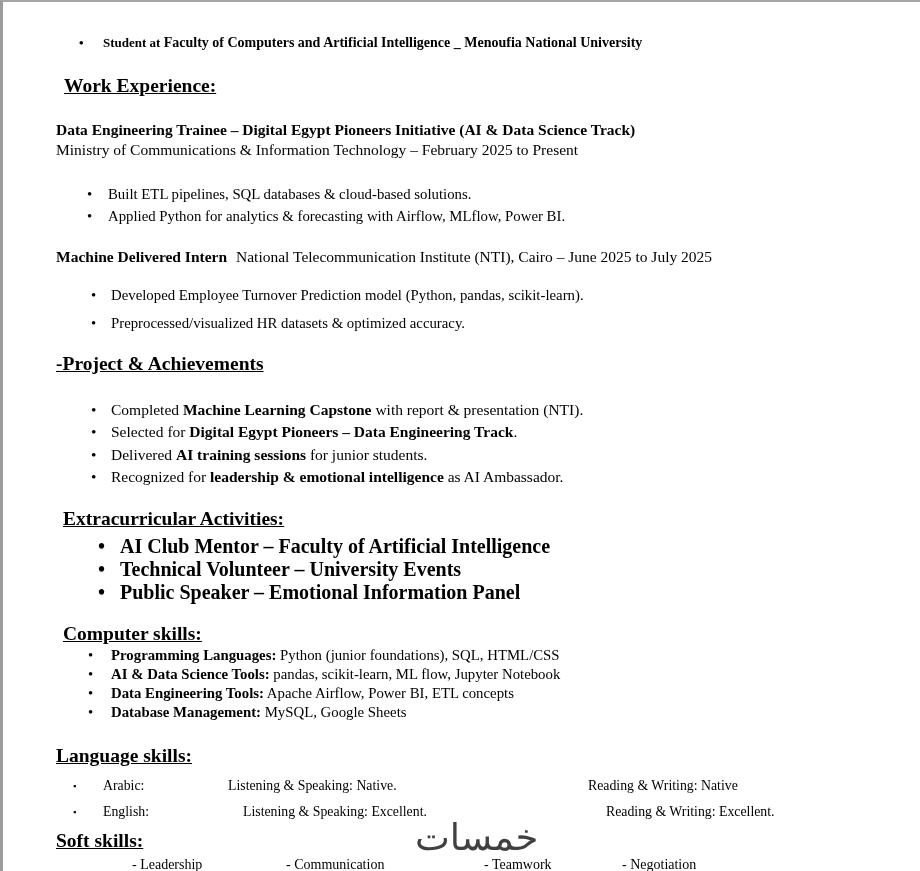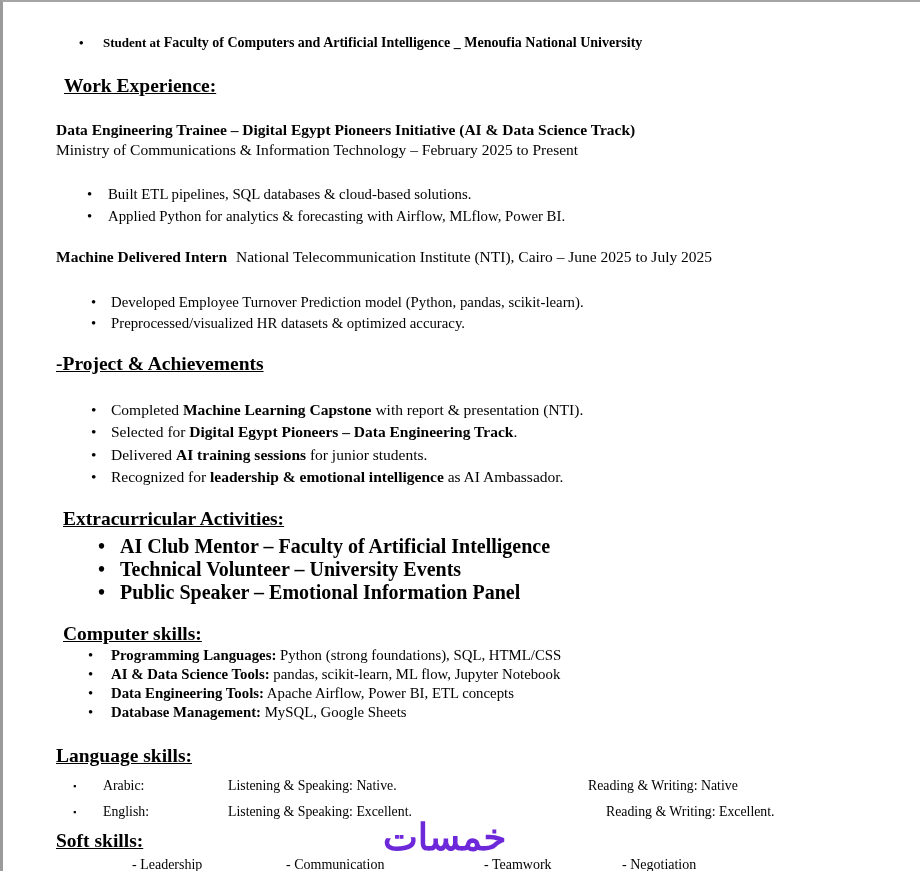--- a/index.html
+++ b/index.html
@@ -24,24 +24,24 @@
   .fs-lang { font-size:13.8px; line-height:18px; }
   .fs-soft { font-size:14px;   line-height:18px; }
   .bold { font-weight:bold; }
   .blt { display:inline-block; }
   .sq { position:absolute; font-size:9px; line-height:9px; }
   .stu-prefix { font-size:13px; font-weight:bold; }
   .stu-rest   { font-size:14px; font-weight:bold; }
   .org-gap { margin-left:9px; }
   .watermark {
     position:absolute;
-    left:380px; top:816px;
+    left:412px; top:816px;
     font-size:37px; line-height:40px;
-    font-weight:bold;
-    color:#6d28d9;
+    font-weight:normal;
+    color:#404040;
     z-index:0;
   }
   .z1 { z-index:1; }
 </style>
 </head>
 <body>
 
 <div class="page">
 
   <div class="watermark">خمسات</div>
@@ -57,21 +57,21 @@
   <div class="abs fs-wb z1" style="left:84px; top:182px;">
     <span class="blt" style="width:21px;">•</span><span>Built ETL pipelines, SQL databases &amp; cloud-based solutions.</span>
   </div>
   <div class="abs fs-wb z1" style="left:84px; top:204px;">
     <span class="blt" style="width:21px;">•</span><span>Applied Python for analytics &amp; forecasting with Airflow, MLflow, Power BI.</span>
   </div>
 
   <div class="abs fs-body z1" style="left:53px; top:245px;">
     <span class="bold">Machine Delivered Intern</span><span class="org-gap">National Telecommunication Institute (NTI), Cairo – June 2025 to July 2025</span>
   </div>
-  <div class="abs fs-wb z1" style="left:88px; top:290px;">
+  <div class="abs fs-wb z1" style="left:88px; top:283px;">
     <span class="blt" style="width:20px;">•</span><span>Developed Employee Turnover Prediction model (Python, pandas, scikit-learn).</span>
   </div>
   <div class="abs fs-wb z1" style="left:88px; top:311px;">
     <span class="blt" style="width:20px;">•</span><span>Preprocessed/visualized HR datasets &amp; optimized accuracy.</span>
   </div>
 
   <div class="abs fs-h z1" style="left:53px; top:350px;">-Project &amp; Achievements</div>
   <div class="abs fs-proj z1" style="left:88px; top:398px;">
     <span class="blt" style="width:20px;">•</span><span>Completed </span><span class="bold">Machine Learning Capstone</span><span> with report &amp; presentation (NTI).</span>
   </div>
@@ -91,42 +91,42 @@
   </div>
   <div class="abs fs-ex z1" style="left:95px; top:557px;">
     <span class="blt" style="width:22px;">•</span><span>Technical Volunteer – University Events</span>
   </div>
   <div class="abs fs-ex z1" style="left:95px; top:580px;">
     <span class="blt" style="width:22px;">•</span><span>Public Speaker – Emotional Information Panel</span>
   </div>
 
   <div class="abs fs-h z1" style="left:60px; top:620px;">Computer skills:</div>
   <div class="abs fs-comp z1" style="left:85px; top:644px;">
-    <span class="blt" style="width:23px;">•</span><span class="bold">Programming Languages:</span><span> Python (strong foundations), SQL, HTML/CSS</span>
+    <span class="blt" style="width:23px;">•</span><span class="bold">Programming Languages:</span><span> Python (junior foundations), SQL, HTML/CSS</span>
   </div>
   <div class="abs fs-comp z1" style="left:85px; top:663px;">
     <span class="blt" style="width:23px;">•</span><span class="bold">AI &amp; Data Science Tools:</span><span> pandas, scikit-learn, ML flow, Jupyter Notebook</span>
   </div>
   <div class="abs fs-comp z1" style="left:85px; top:682px;">
     <span class="blt" style="width:23px;">•</span><span class="bold">Data Engineering Tools:</span><span> Apache Airflow, Power BI, ETL concepts</span>
   </div>
   <div class="abs fs-comp z1" style="left:85px; top:701px;">
     <span class="blt" style="width:23px;">•</span><span class="bold">Database Management:</span><span> MySQL, Google Sheets</span>
   </div>
 
   <div class="abs fs-h z1" style="left:53px; top:742px;">Language skills:</div>
 
   <span class="sq z1" style="left:70px; top:780px;">▪</span>
   <div class="abs fs-lang z1" style="left:100px; top:775px;">Arabic:</div>
   <div class="abs fs-lang z1" style="left:225px; top:775px;">Listening &amp; Speaking: Native.</div>
   <div class="abs fs-lang z1" style="left:585px; top:775px;">Reading &amp; Writing: Native</div>
 
   <span class="sq z1" style="left:70px; top:806px;">▪</span>
   <div class="abs fs-lang z1" style="left:100px; top:801px;">English:</div>
-  <div class="abs fs-lang z1" style="left:225px; top:801px;">Listening &amp; Speaking: Excellent.</div>
+  <div class="abs fs-lang z1" style="left:240px; top:801px;">Listening &amp; Speaking: Excellent.</div>
   <div class="abs fs-lang z1" style="left:603px; top:801px;">Reading &amp; Writing: Excellent.</div>
 
   <div class="abs fs-h z1" style="left:53px; top:827px;">Soft skills:</div>
   <div class="abs fs-soft z1" style="left:129px; top:854px;">- Leadership</div>
   <div class="abs fs-soft z1" style="left:283px; top:854px;">- Communication</div>
   <div class="abs fs-soft z1" style="left:481px; top:854px;">- Teamwork</div>
   <div class="abs fs-soft z1" style="left:619px; top:854px;">- Negotiation</div>
 
 </div>
 

